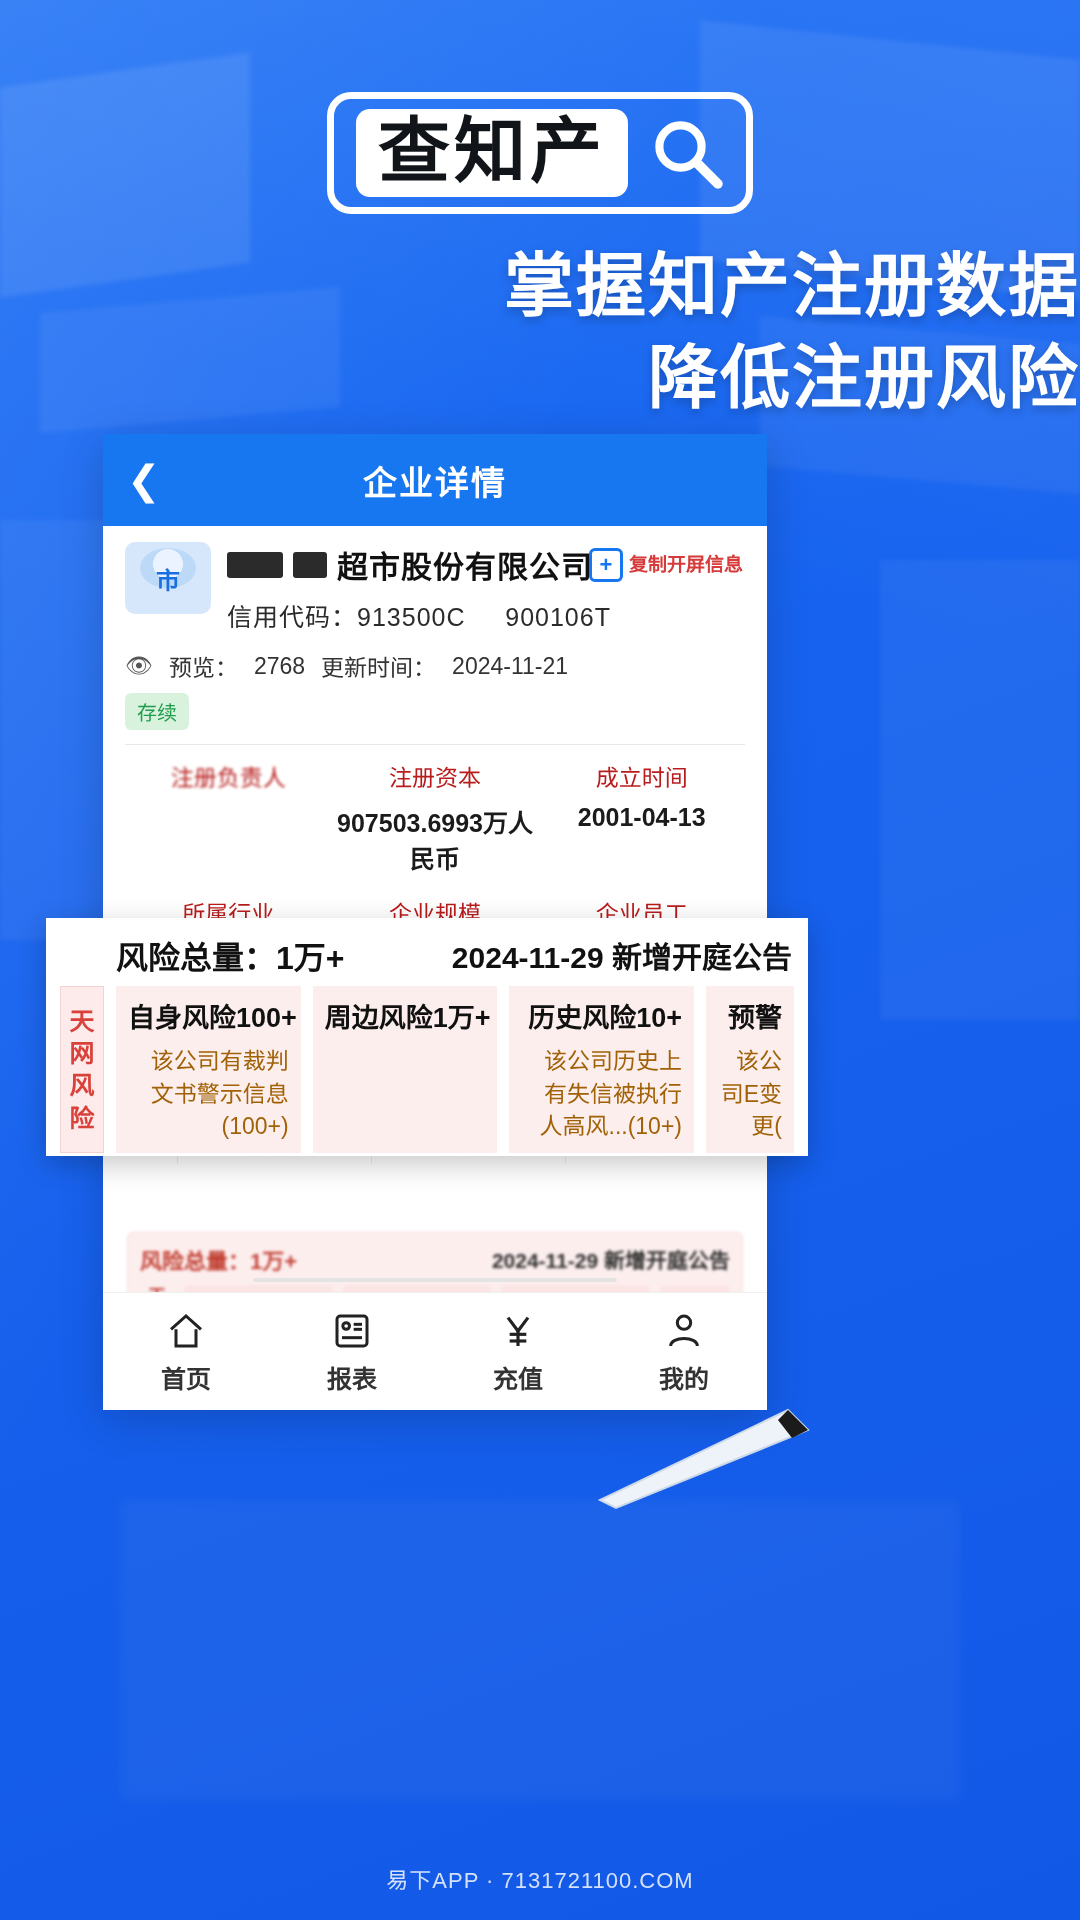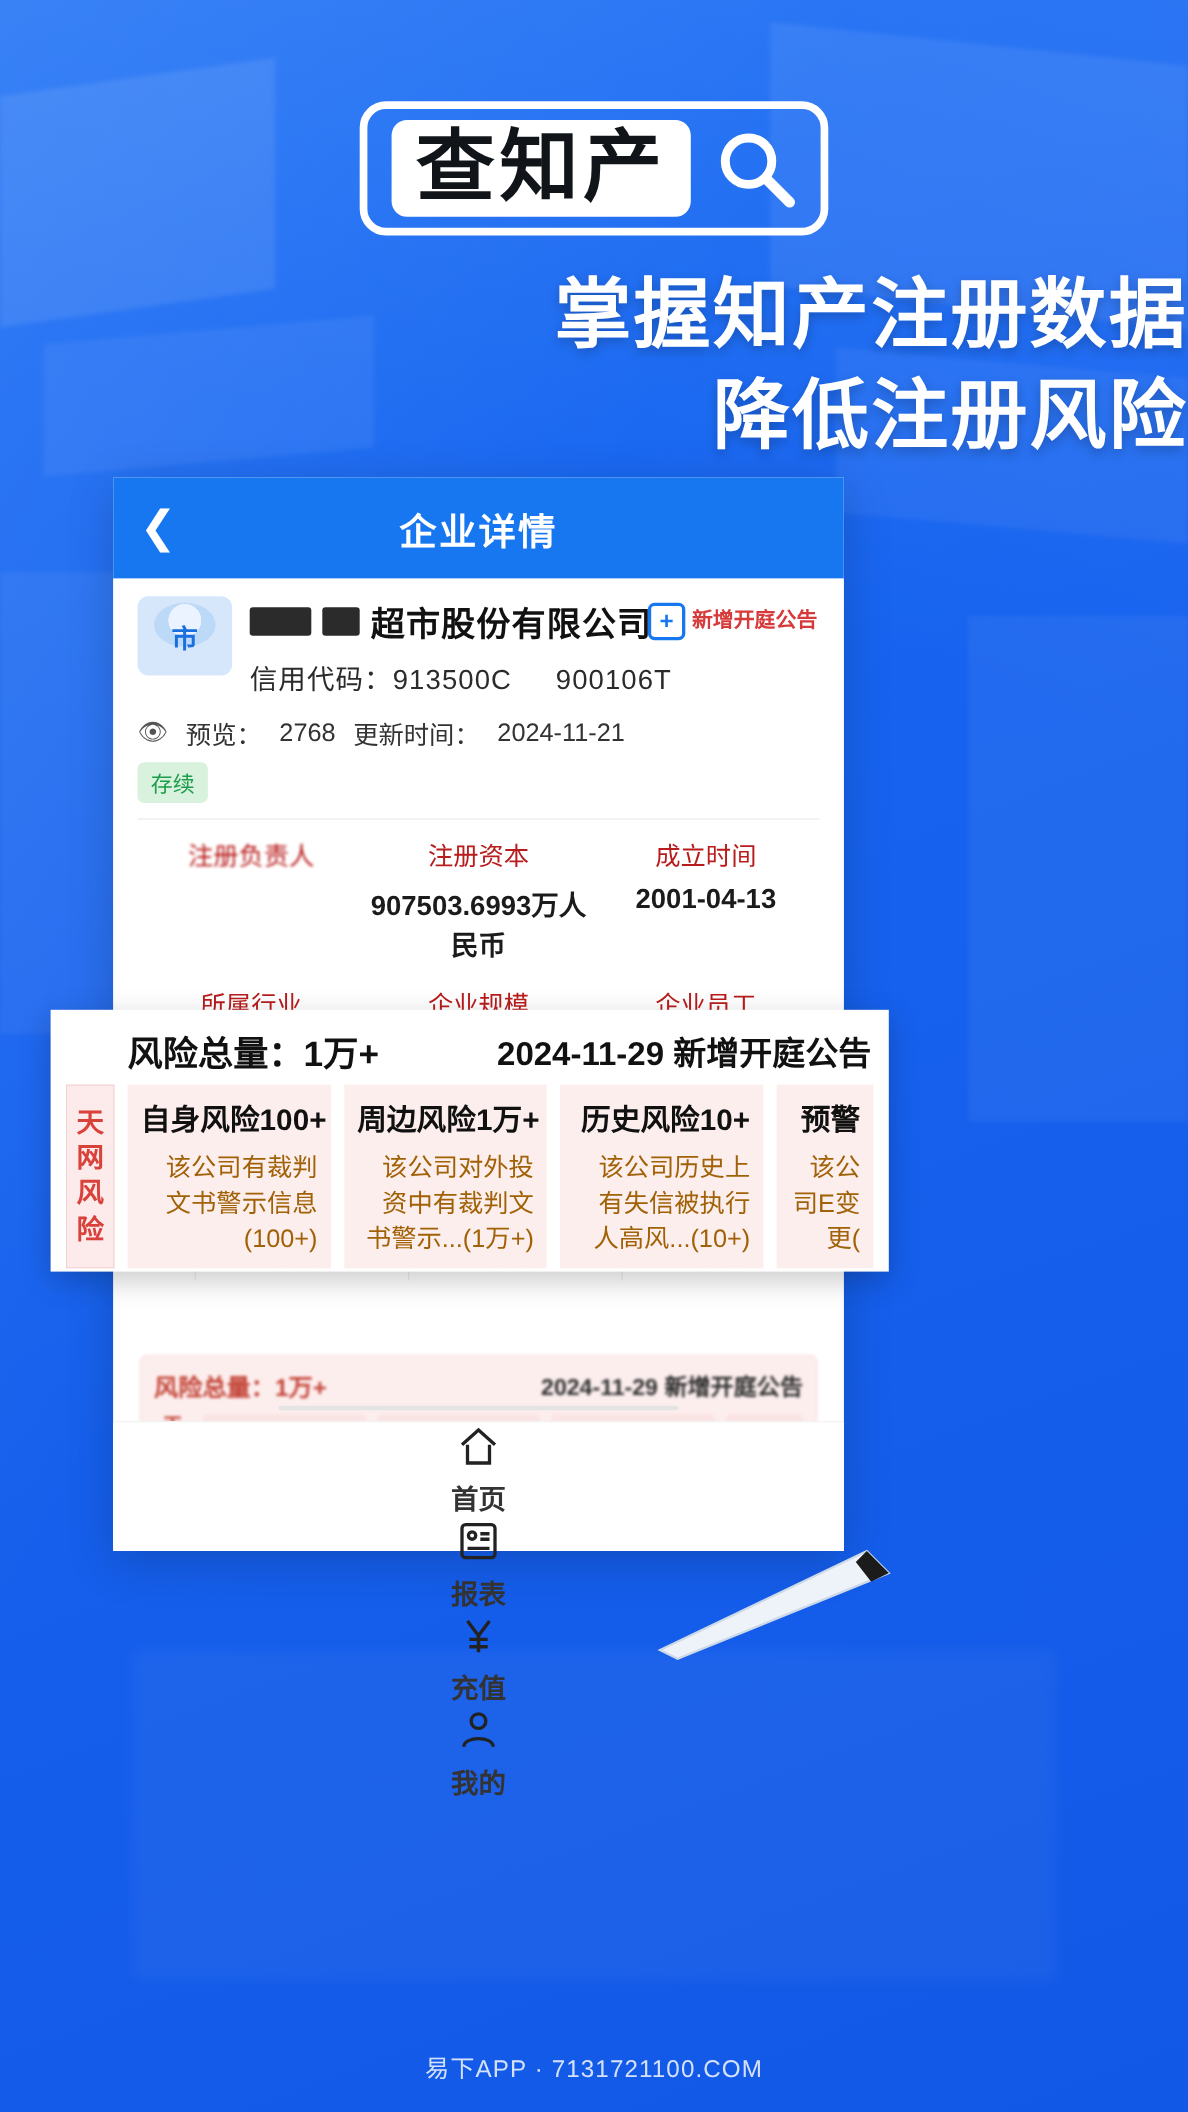--- a/index.html
+++ b/index.html
@@ -148,21 +148,21 @@
   .ghost-side { width: 34px; color: #c0392b; font-size: 18px; text-align: center; line-height: 1.25; font-weight: bold; }
   .ghost-card { flex: 1 1 0; background: #fbe3e3; border-radius: 4px; padding: 6px 8px; }
   .ghost-card .t { font-size: 19px; font-weight: bold; color: #111; }
   .ghost-card .d { font-size: 16px; color: #444; margin-top: 5px; line-height: 1.3; }
 
   .scrollbar-line { position: absolute; left: 150px; right: 150px; bottom: 128px; height: 4px; background: #e4e4e4; border-radius: 2px; }
 
   
   .tabbar {
     position: absolute; left: 0; right: 0; bottom: 0; height: 118px;
-    display: flex; align-items: center; background: #ffffff; border-top: 1px solid #f0f0f0; flex-direction: column;
+    display: flex; align-items: center; background: #ffffff; border-top: 1px solid #f0f0f0;
   }
   .tab { flex: 1 1 0; text-align: center; color: #333; }
   .tab .ic { height: 44px; display: flex; align-items: center; justify-content: center; }
   .tab .ic svg { width: 40px; height: 40px; }
   .tab .lb { font-size: 25px; margin-top: 6px; font-weight: bold; }
 
   
   .risk-overlay {
     position: absolute; left: 46px; top: 918px; width: 762px; height: 238px;
     background: #ffffff; box-shadow: 0 8px 26px rgba(0,0,0,0.22);
@@ -243,21 +243,21 @@
           <span class="redact w1"></span>
           <span class="redact w2"></span>
           <span class="co-name">超市股份有限公司</span>
         </div>
         <div class="co-credit">
           <span>信用代码：</span><span>913500C</span>&nbsp;&nbsp;&nbsp;&nbsp;&nbsp;<span>900106T</span>
         </div>
       </div>
       <div class="copy-btn">
         <div class="copy-icon">+</div>
-        <div class="copy-label">新增开庭公告</div>
+        <div class="copy-label">复制开屏信息</div>
       </div>
     </div>
 
     <div class="co-meta">
       <span class="eye">👁</span>
       <span>预览：</span>
       <span>2768</span>
       <span>更新时间：</span>
       <span>2024-11-21</span>
     </div>
@@ -420,21 +420,20 @@
       <span>网</span>
       <span>风</span>
       <span>险</span>
     </div>
     <div class="ro-card">
       <div class="title">自身风险100+</div>
       <div class="desc">该公司有裁判文书警示信息(100+)</div>
     </div>
     <div class="ro-card">
       <div class="title">周边风险1万+</div>
-      <div class="desc">该公司对外投资中有裁判文书警示...(1万+)</div>
     </div>
     <div class="ro-card">
       <div class="title">历史风险10+</div>
       <div class="desc">该公司历史上有失信被执行人高风...(10+)</div>
     </div>
     <div class="ro-card partial">
       <div class="title">预警</div>
       <div class="desc">该公司E变更(</div>
     </div>
   </div>

